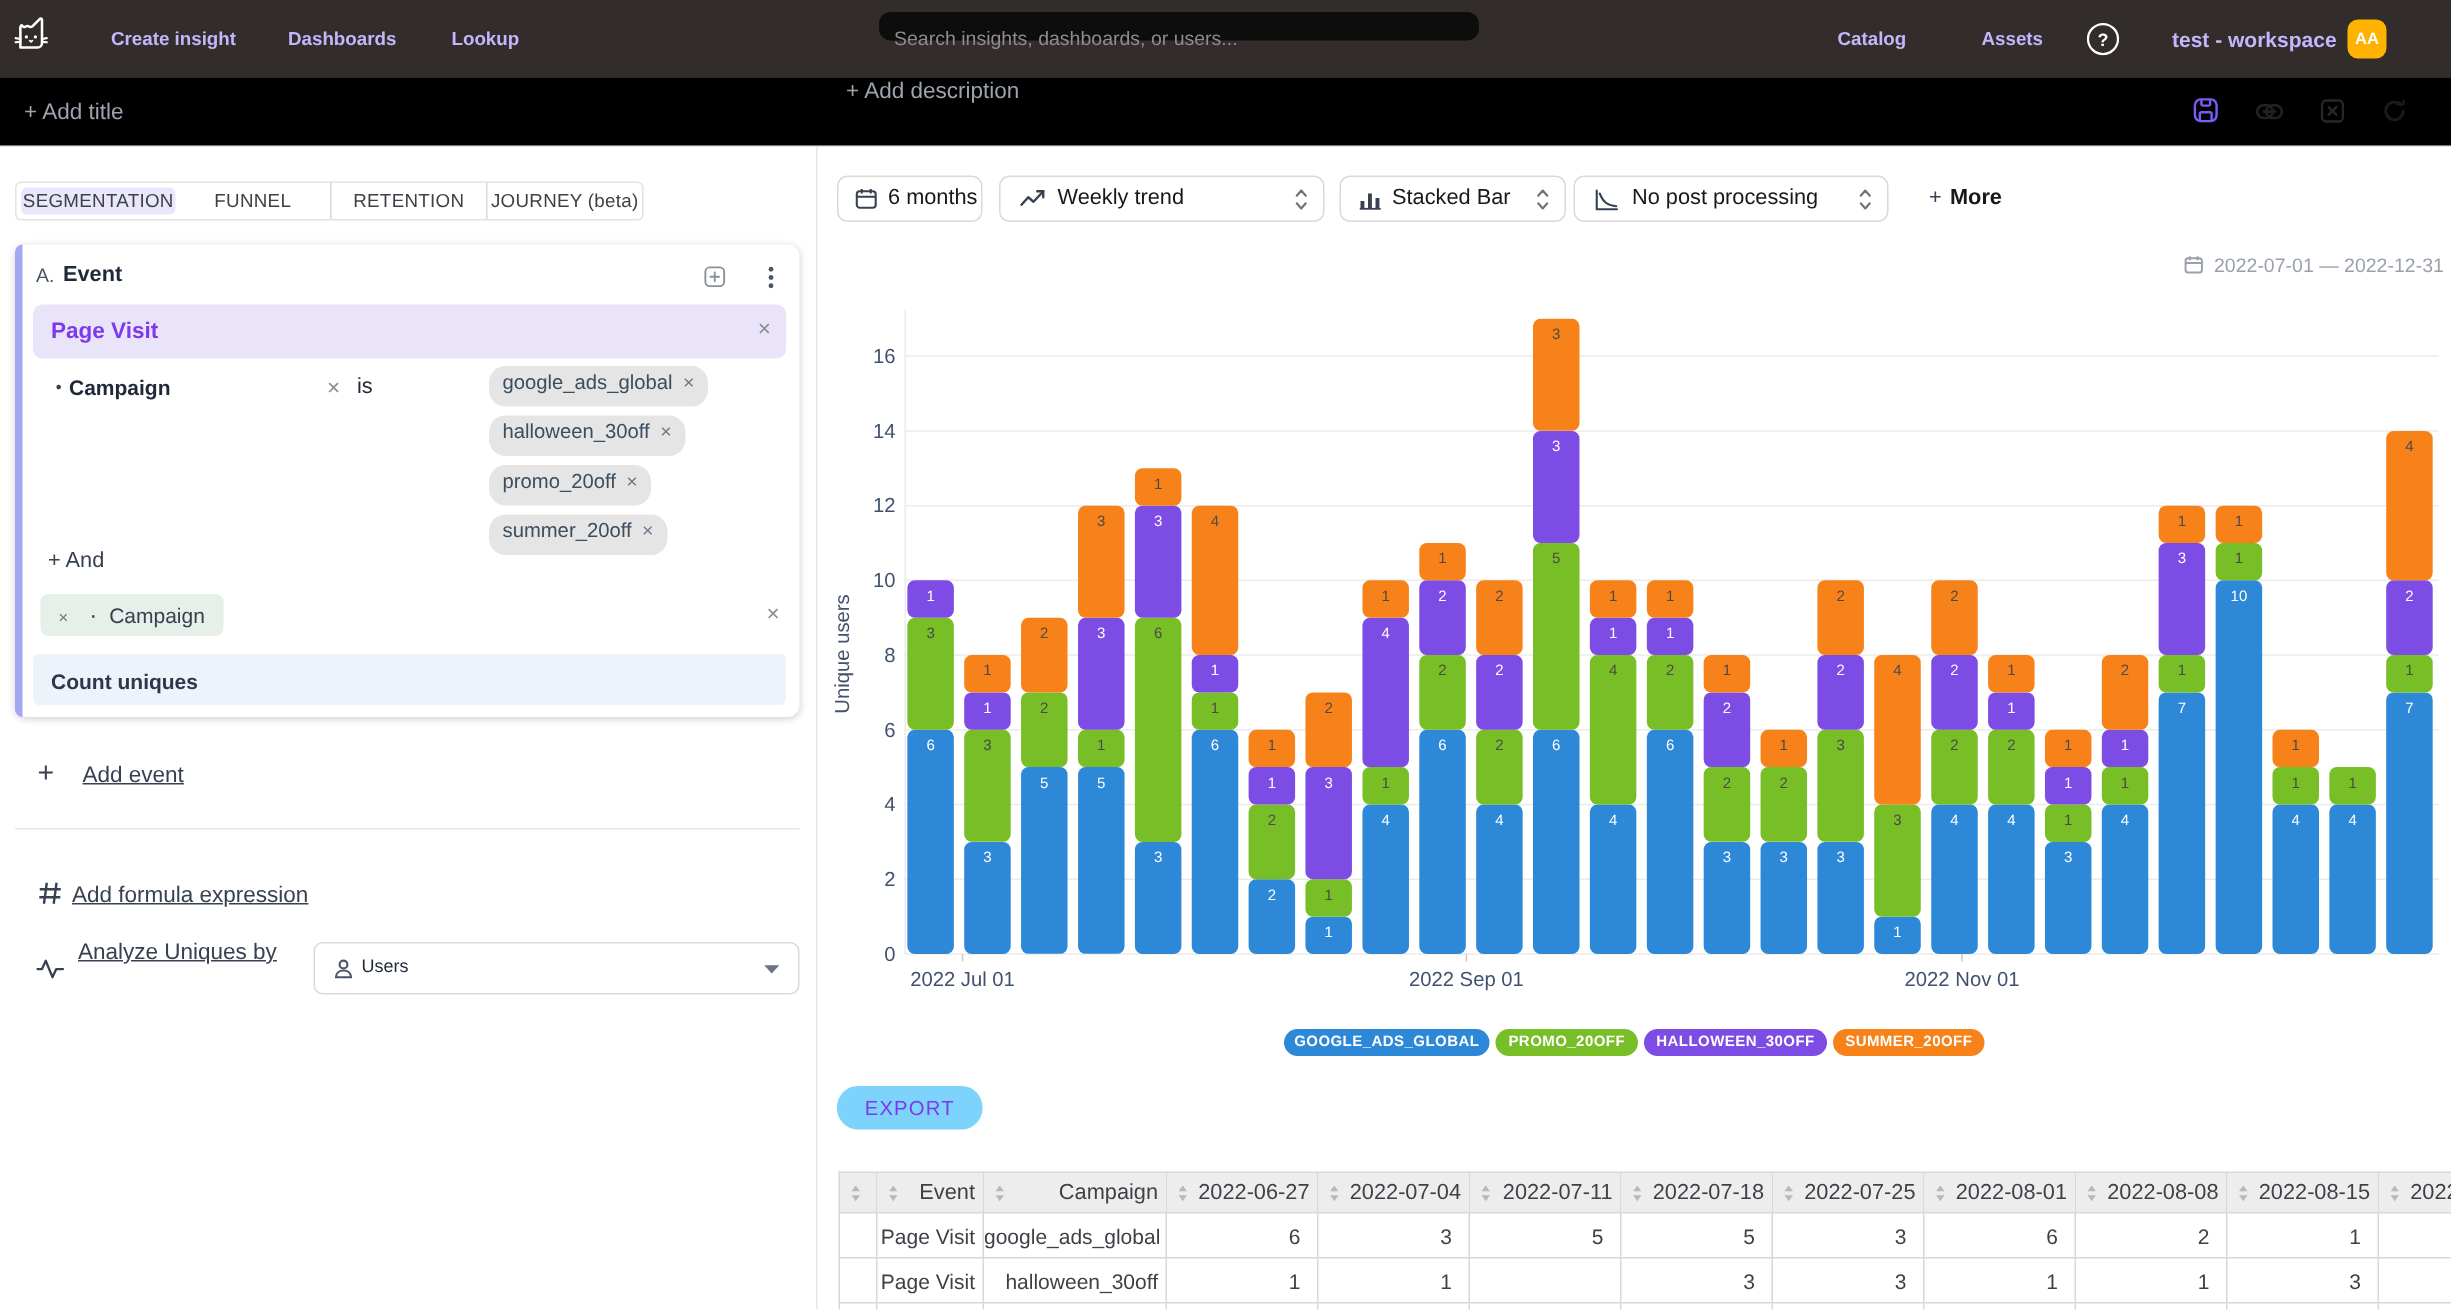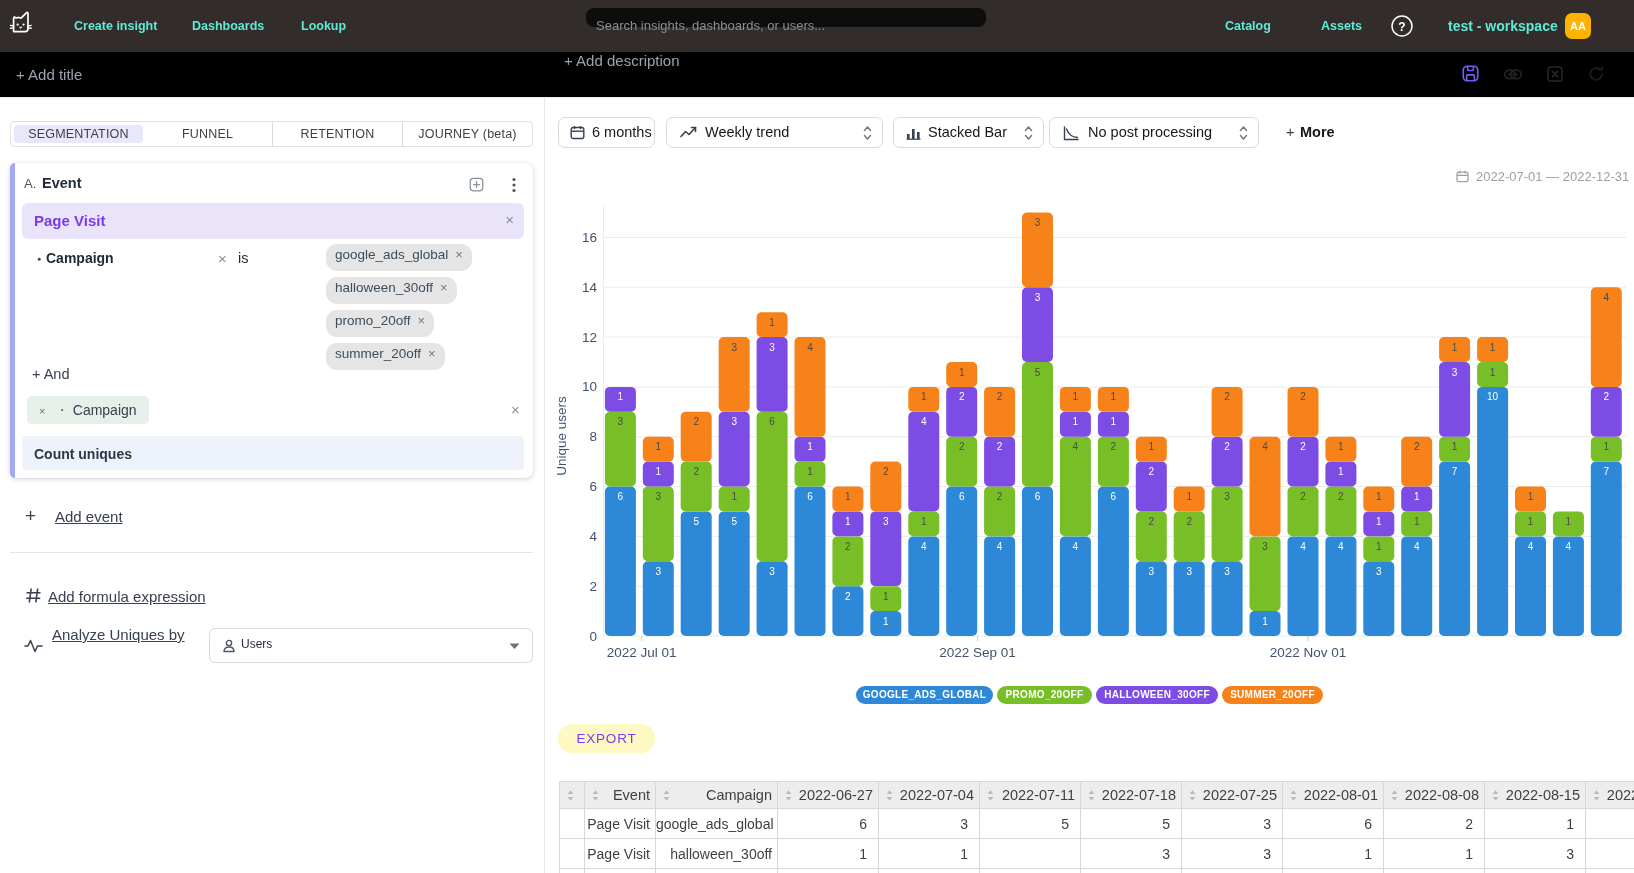--- a/index.html
+++ b/index.html
@@ -1,30 +1,30 @@
 <!DOCTYPE html>
 <html><head>
 <meta charset="utf-8">
 <style>
 * { margin:0; padding:0; box-sizing:border-box; }
 html,body { width:1634px; height:873px; overflow:hidden; background:#fff;
   font-family:"Liberation Sans", sans-serif; position:relative; }
 .abs { position:absolute; }
 
 .topbar { position:absolute; left:0; top:0; width:1634px; height:52px; background:#322d2a; }
-.navlink { position:absolute; top:0; height:52px; line-height:52px; color:#5eead4; font-weight:bold; font-size:12.5px; }
+.navlink { position:absolute; top:0; height:52px; line-height:52px; color:#c4b5fd; font-weight:bold; font-size:12.5px; }
 .search { position:absolute; left:586px; top:8px; width:400px; height:19px; background:#0d0d0d; border-radius:8px; color:#8d8d8d; font-size:13px; line-height:36px; padding-left:10px; }
 .aa { position:absolute; left:1565px; top:13px; width:26px; height:26px; background:#ffb300; border-radius:7px; color:#fff; font-weight:bold; font-size:11px; text-align:center; line-height:26px; }
 
 .titlerow { position:absolute; left:0; top:52px; width:1634px; height:46px; background:#000000; border-bottom:1px solid #e9e9e9; }
 .addtitle { position:absolute; left:16px; top:14px; color:#9ca3af; font-size:15px; }
 .adddesc { position:absolute; left:564px; top:0; color:#9ca3af; font-size:15px; }
 
 .leftpanel { position:absolute; left:0; top:98px; width:545px; height:775px; border-right:1px solid #e7e7e7; background:#fff; }
-.tabs { position:absolute; left:10px; top:23px; width:523px; height:26px; border:1px solid #e2e2e2; border-radius:4px; background:#fff; display:flex; }
+.tabs { position:absolute; left:10px; top:23px; width:419px; height:26px; border:1px solid #e2e2e2; border-radius:4px; background:#fff; display:flex; }
 .tab { flex:1; text-align:center; font-size:12.5px; color:#3f3f46; line-height:24px; letter-spacing:.2px; }
 .tab.sep { border-left:1px solid #d9d9dd; }
 .tab.active { background:#e9e7fb; border-radius:4px; margin:3px 0 3px 3px; line-height:18px; }
 .card { position:absolute; left:10px; top:65px; width:523px; height:315px; background:#fff; border-radius:8px; box-shadow:0 1px 5px rgba(80,80,120,.28); }
 .accent { position:absolute; left:0; top:0; width:5px; height:315px; background:#a2a9f2; border-radius:8px 0 0 8px; }
 .cardhead-a { position:absolute; left:14px; top:13px; font-size:13px; color:#4b5563; }
 .cardhead-t { position:absolute; left:32px; top:12px; font-size:14.5px; font-weight:bold; color:#1f2937; }
 .pv { position:absolute; left:12px; top:40px; width:502px; height:36px; background:#e9e4fa; border-radius:6px; }
 .pv .t { position:absolute; left:12px; top:9px; color:#7c3aed; font-weight:bold; font-size:15px; }
 .x { color:#8d8d8d; font-size:15px; }
@@ -38,21 +38,21 @@
 .selbox { position:absolute; left:209px; top:530px; width:324px; height:35px; border:1px solid #d9d9d9; border-radius:6px; }
 .selbox .t { position:absolute; left:31px; top:8px; font-size:12px; color:#1f2937; }
 
 .tbtn { position:absolute; top:117px; height:31px; border:1px solid #d9d9d9; border-radius:7px; background:#fff; }
 .tbtn .t { position:absolute; top:6px; font-size:14.5px; color:#18181b; white-space:nowrap; }
 .chev { position:absolute; top:7px; right:10px; width:9px; height:16px; }
 .more { position:absolute; top:124px; font-size:14.5px; color:#18181b; }
 .daterange { position:absolute; left:1476px; top:169px; font-size:13px; color:#9aa1aa; }
 
 .lg { position:absolute; top:686px; height:18px; border-radius:9px; color:#fff; font-size:10px; font-weight:bold; text-align:center; line-height:18px; letter-spacing:.3px; }
-.export { position:absolute; left:558px; top:724px; width:97px; height:29px; background:#fef9c3; border-radius:14px; color:#7c3aed; font-size:13.5px; text-align:center; line-height:29px; letter-spacing:.8px; }
+.export { position:absolute; left:558px; top:724px; width:97px; height:29px; background:#7dd3fc; border-radius:14px; color:#7c3aed; font-size:13.5px; text-align:center; line-height:29px; letter-spacing:.8px; }
 
 table.dt { position:absolute; left:559px; top:781px; width:1128px; border-collapse:collapse; font-size:14px; color:#3f3f46; table-layout:fixed; }
 table.dt th, table.dt td { border:1px solid #d8d8d8; text-align:right; padding:0 11px 0 0; white-space:nowrap; overflow:hidden; }
 table.dt th { padding-right:5px; }
 table.dt td.tx { padding-right:5px; }
 table.dt th { background:#ededed; height:27px; font-weight:normal; position:relative; font-size:14.5px; }
 table.dt td { height:30px; background:#fff; }
 .sorticon { position:absolute; left:7px; top:8px; }
 svg text { font-family:"Liberation Sans", sans-serif; }
 </style>

